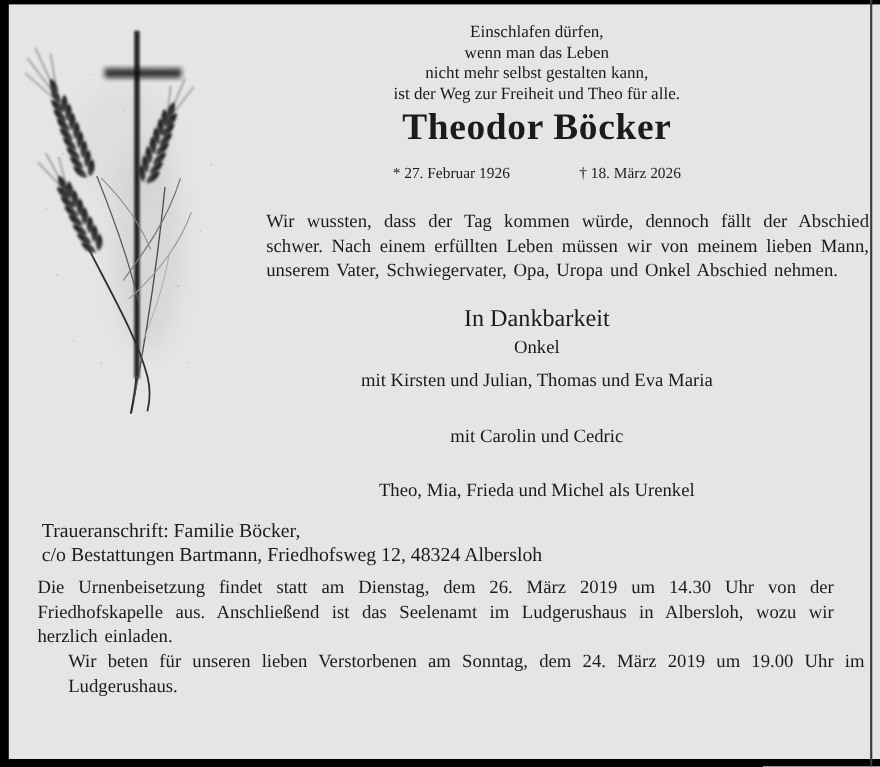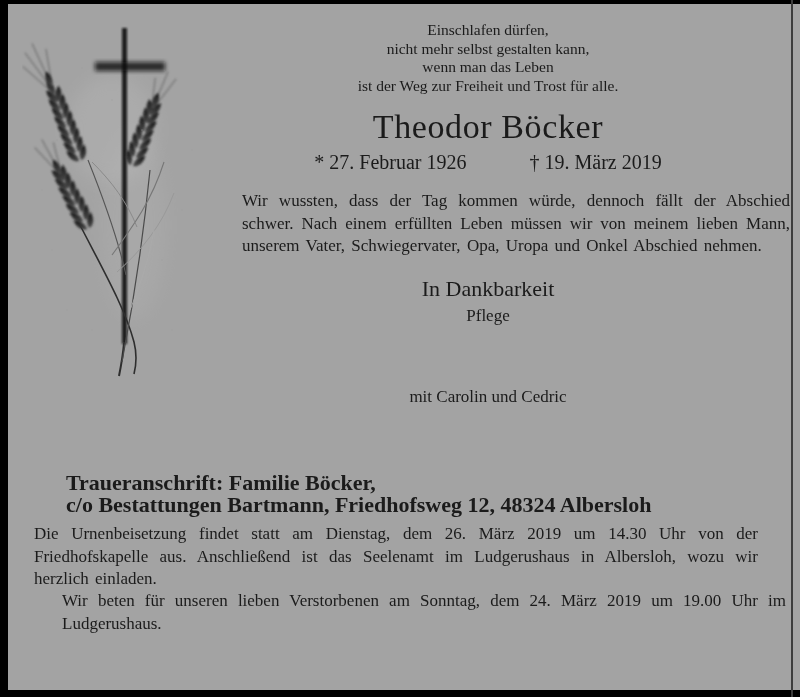--- a/index.html
+++ b/index.html
@@ -1,38 +1,38 @@
 <!DOCTYPE html>
 <html><head>
 <meta charset="utf-8">
 <style>
   html,body{margin:0;padding:0;background:#fff;}
   .page{
-    position:relative;width:800px;height:697px;background:#a3a3a3;overflow:hidden;
+    position:relative;width:800px;height:697px;background:#e5e5e5;overflow:hidden;
     font-family:"Liberation Serif","DejaVu Serif",serif;color:#1b1b1b;
   }
   .frame-top{position:absolute;left:0;top:0;width:800px;height:4px;background:#000;}
   .frame-left{position:absolute;left:0;top:0;width:8px;height:697px;background:#000;}
   .frame-bottom{position:absolute;left:0;top:690px;width:800px;height:7px;background:#000;}
   .frame-right{position:absolute;left:791px;top:0;width:2px;height:697px;background:#3c3c3c;}
 
   .illustration{position:absolute;left:22px;top:10px;width:195px;height:370px;}
 
   .center-col{position:absolute;left:200px;width:576px;text-align:center;}
   .verse{top:21px;font-size:15.5px;line-height:18.5px;}
-  .name{top:104px;margin:0;font-size:34px;font-weight:normal;line-height:46px;letter-spacing:0.6px;}
-  .dates{top:151px;font-size:20px;display:flex;justify-content:center;gap:63px;}
+  .name{top:93px;margin:0;font-size:34px;font-weight:bold;line-height:46px;letter-spacing:0.6px;}
+  .dates{top:151px;font-size:14px;display:flex;justify-content:center;gap:63px;}
   .para{position:absolute;text-align:justify;font-size:17px;line-height:22.5px;word-spacing:0.12em;margin:0;}
   .para1{left:228px;top:190px;width:548px;margin-left:14px;}
   .dank{top:276px;font-size:22px;}
   .widow{top:306px;font-size:17px;}
   .group1{top:335px;font-size:17px;line-height:22px;}
   .group2{top:386px;font-size:17px;line-height:22px;}
   .urenkel{top:436px;font-size:17px;}
-  .addr{position:absolute;left:66px;top:472px;width:724px;font-size:22px;line-height:21.5px;font-weight:bold;}
+  .addr{position:absolute;left:38px;top:472px;width:724px;font-size:18px;line-height:21.5px;}
   .para2{left:34px;top:523px;width:724px;}
   .para3{left:50px;top:590px;width:724px;margin-left:12px;}
   .para4{left:50px;top:635px;width:724px;}
 </style>
 </head>
 <body>
 
 <div class="page">
 
   <div class="frame-top"></div>
@@ -164,45 +164,47 @@
         <circle cx="170" cy="140" r="0.8"></circle>
         <circle cx="90" cy="90" r="0.7"></circle>
       <circle cx="150" cy="320" r="0.7"></circle>
         <circle cx="60" cy="58" r="0.7"></circle>
         <circle cx="35" cy="130" r="0.8"></circle>
     </g>
   </svg>
 
   <div class="center-col verse">
     <div>Einschlafen dürfen,</div>
+    <div>wenn man das Leben</div>
     <div>nicht mehr selbst gestalten kann,</div>
-    <div>wenn man das Leben</div>
-    <div>ist der Weg zur Freiheit und Trost für alle.</div>
+    <div>ist der Weg zur Freiheit und Theo für alle.</div>
   </div>
 
   <h1 class="center-col name">Theodor Böcker</h1>
 
   <div class="center-col dates">
     <span>* 27. Februar 1926</span>
-    <span>† 19. März 2019</span>
+    <span>† 18. März 2026</span>
   </div>
 
   <p class="para para1">Wir wussten, dass der Tag kommen würde, dennoch fällt der Abschied schwer. Nach einem erfüllten Leben müssen wir von meinem lieben Mann, unserem Vater, Schwiegervater, Opa, Uropa und Onkel Abschied nehmen.</p>
 
   <div class="center-col dank">In Dankbarkeit</div>
 
-  <div class="center-col widow">Pflege</div>
+  <div class="center-col widow">Onkel</div>
 
   <div class="center-col group1">
+    <div>mit Kirsten und Julian, Thomas und Eva Maria</div>
   </div>
 
   <div class="center-col group2">
     <div>mit Carolin und Cedric</div>
   </div>
 
+  <div class="center-col urenkel">Theo, Mia, Frieda und Michel als Urenkel</div>
 
   <div class="addr">
     <div>Traueranschrift: Familie Böcker,</div>
     <div>c/o Bestattungen Bartmann, Friedhofsweg 12, 48324 Albersloh</div>
   </div>
 
   <p class="para para2">Die Urnenbeisetzung findet statt am Dienstag, dem 26. März 2019 um 14.30 Uhr von der Friedhofskapelle aus. Anschließend ist das Seelenamt im Ludgerushaus in Albersloh, wozu wir herzlich einladen.</p>
   <p class="para para3">Wir beten für unseren lieben Verstorbenen am Sonntag, dem 24. März 2019 um 19.00 Uhr im Ludgerushaus.</p>
 
 </div>

